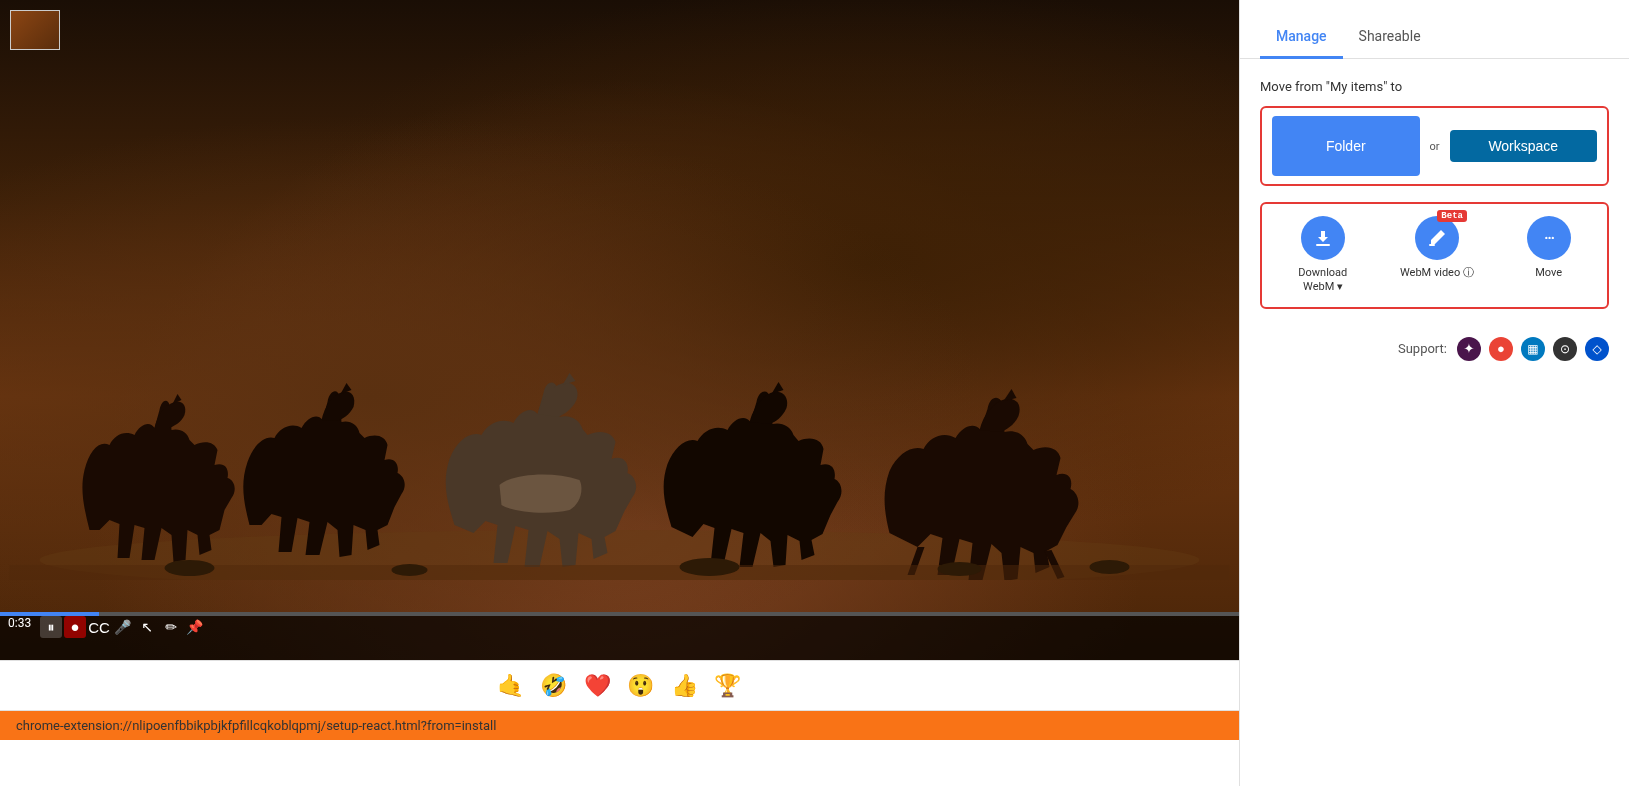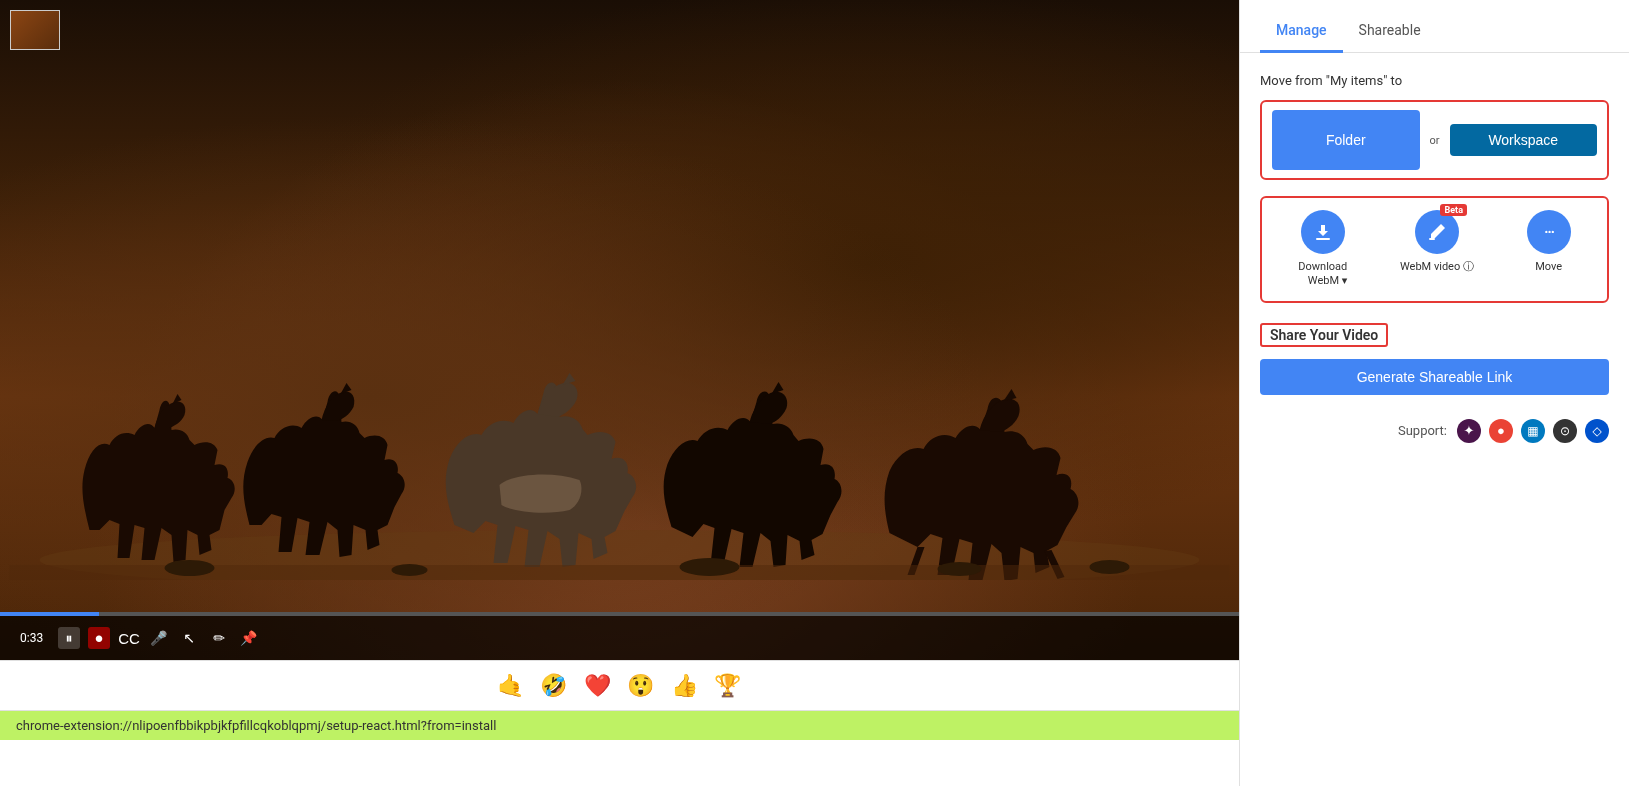--- a/index.html
+++ b/index.html
@@ -53,23 +53,23 @@
 
     
     .video-controls {
       position: absolute;
       bottom: 0;
       left: 0;
       right: 0;
       height: 44px;
       background: rgba(0,0,0,0.7);
       display: flex;
-      align-items: center;
-      padding: 0 20px;
-      gap: 8px;
+      align-items: flex-start;
+      padding: 0 8px;
+      gap: 2px;
       z-index: 10;
     }
 
     .control-time {
       color: #fff;
       font-size: 12px;
       min-width: 30px;
     }
 
     .control-btn {
@@ -119,21 +119,21 @@
       border-top: 1px solid #e0e0e0;
       font-size: 22px;
     }
 
     
     .url-bar {
       height: 30px;
       display: flex;
       align-items: center;
       padding: 0 16px;
-      background: #bef264;
+      background: #f97316;
       border-top: 1px solid #e0e0e0;
       font-size: 13px;
       color: #333;
     }
 
     
     .sidebar {
       width: 390px;
       background: #fff;
       border-left: 1px solid #e0e0e0;
@@ -142,21 +142,21 @@
       padding: 0;
     }
 
     .sidebar-tabs {
       display: flex;
       border-bottom: 1px solid #e0e0e0;
       padding: 0 20px;
     }
 
     .sidebar-tab {
-      padding: 22px 16px 12px;
+      padding: 28px 16px 12px;
       font-size: 14px;
       color: #555;
       cursor: pointer;
       border-bottom: 3px solid transparent;
       margin-bottom: -1px;
     }
     .sidebar-tab.active {
       color: #4285f4;
       border-bottom-color: #4285f4;
       font-weight: 500;
@@ -248,26 +248,27 @@
     .beta-badge {
       position: absolute;
       top: -6px;
       right: -8px;
       background: #e53935;
       color: #fff;
       font-size: 9px;
       padding: 1px 4px;
       border-radius: 3px;
       font-weight: bold;
+      font-family: Liberation Mono, monospace;
     }
 
     .action-label {
       font-size: 11px;
       color: #333;
-      text-align: right;
+      text-align: center;
       line-height: 1.3;
     }
 
     
     .share-section {
       margin-bottom: 16px;
     }
 
     .share-title {
       font-size: 14px;
@@ -462,24 +463,20 @@
       </div>
 
       <div class="action-item">
         <div class="action-icon-circle">
           <span style="font-size:20px;letter-spacing:-2px;line-height:1">···</span>
         </div>
         <div class="action-label">Move</div>
       </div>
     </div>
 
-    <div class="share-section">
-      <div class="share-title">Share Your Video</div>
-      <button class="btn-generate">Generate Shareable Link</button>
-    </div>
 
     <div class="support-row">
       <span>Support:</span>
       <div class="support-icons">
         <div class="support-icon" style="background:#4A154B; color:white; font-size:13px;">✦</div>
         <div class="support-icon" style="background:#EA4335; color:white; font-size:13px;">●</div>
         <div class="support-icon" style="background:#0079BF; color:white; font-size:12px;">▦</div>
         <div class="support-icon" style="background:#333; color:white; font-size:12px;">⊙</div>
         <div class="support-icon" style="background:#0052CC; color:white; font-size:12px;">◇</div>
       </div>

